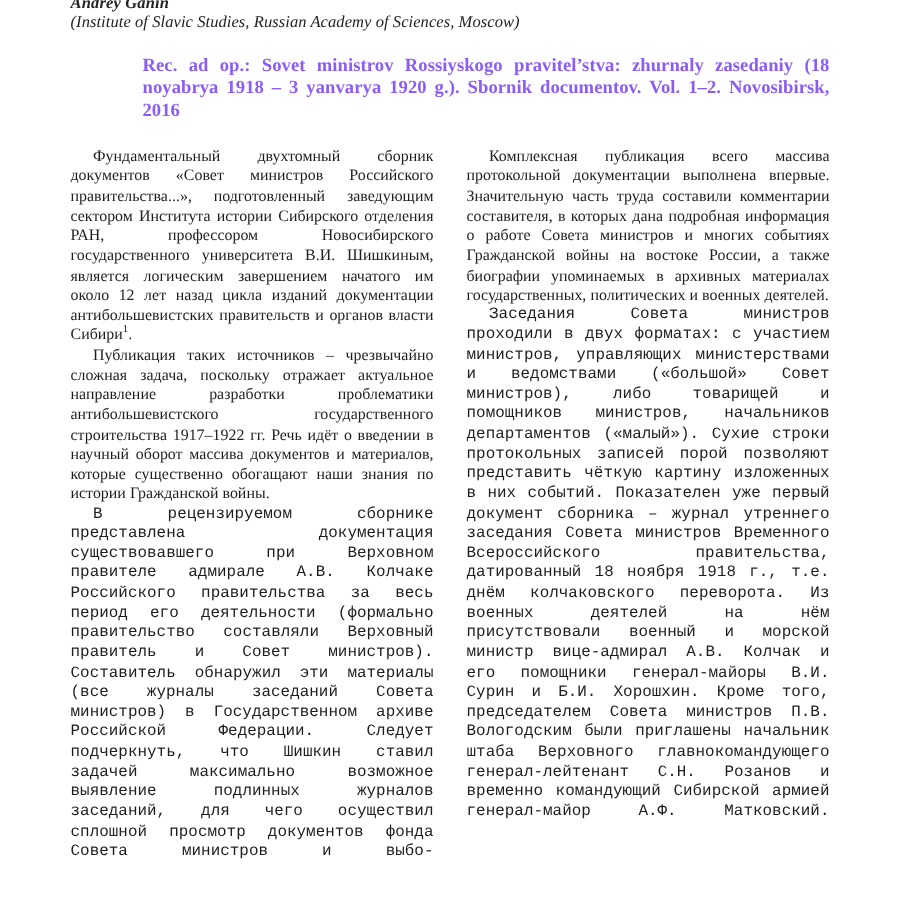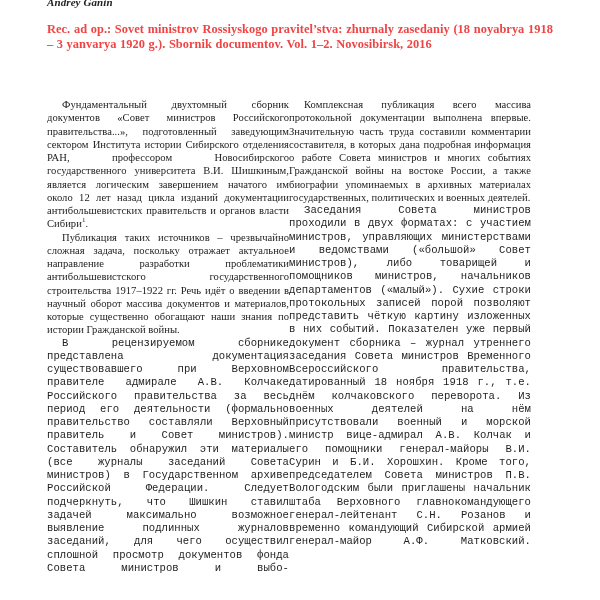--- a/index.html
+++ b/index.html
@@ -49,32 +49,34 @@
 
   
   .article-title {
     margin-top: 13px;
     font-weight: bold;
     font-size: 12.4px;
     line-height: 15.3px;
     text-align: justify;
     text-align-last: left;
     letter-spacing: 0.05px;
-    color: #ef4444;
+    color: #8b5cf6;
     word-spacing: 0.4px;
+    margin-left: 48px;
   }
 
   
   .columns {
     position: absolute;
     top: 98px;
     left: 47px;
     right: 47px;
     bottom: 0;
     display: flex;
+    gap: 22px;
     align-items: flex-start;
   }
   .col {
     width: 242px;
     flex: 0 0 242px;
     overflow: hidden;
     height: 502px;
   }
   .col p {
     margin: 0;
@@ -100,20 +102,21 @@
     line-height: 0;
   }
 </style>
 </head>
 <body>
 
 <div class="page">
 
   <div class="author-block">
     <div class="author-name">Andrey Ganin</div>
+    <div class="author-affil">(Institute of Slavic Studies, Russian Academy of Sciences, Moscow)</div>
   </div>
 
   <div class="article-title">Rec. ad op.: Sovet ministrov Rossiyskogo pravitel’stva: zhurnaly zasedaniy (18 noyabrya 1918 – 3 yanvarya 1920 g.). Sbornik documentov. Vol. 1–2. Novosibirsk, 2016</div>
 
   <div class="columns">
 
     <div class="col">
       <p><span>Фундаментальный двухтомный сборник документов «Совет министров Российского правительства...», подготовленный заведующим сектором Института истории Сибирского отделения РАН, профессором Новосибирского государственного университета В.И. Шишкиным, является логическим завершением начатого им около 12 лет назад цикла изданий документации антибольшевистских правительств и органов власти Сибири</span><sup>1</sup>.</p>
       <p>Публикация таких источников – чрезвычайно сложная задача, поскольку отражает актуальное направление разработки проблематики антибольшевистского государственного строительства 1917–1922 гг. Речь идёт о введении в научный оборот массива документов и материалов, которые существенно обогащают наши знания по истории Гражданской войны.</p>
       <p class="last-justified">В рецензируемом сборнике представлена документация существовавшего при Верховном правителе адмирале А.В. Колчаке Российского правительства за весь период его деятельности (формально правительство составляли Верховный правитель и Совет министров). Составитель обнаружил эти материалы (все журналы заседаний Совета министров) в Государственном архиве Российской Федерации. Следует подчеркнуть, что Шишкин ставил задачей максимально возможное выявление подлинных журналов заседаний, для чего осуществил сплошной просмотр документов фонда Совета министров и выбо-</p>

